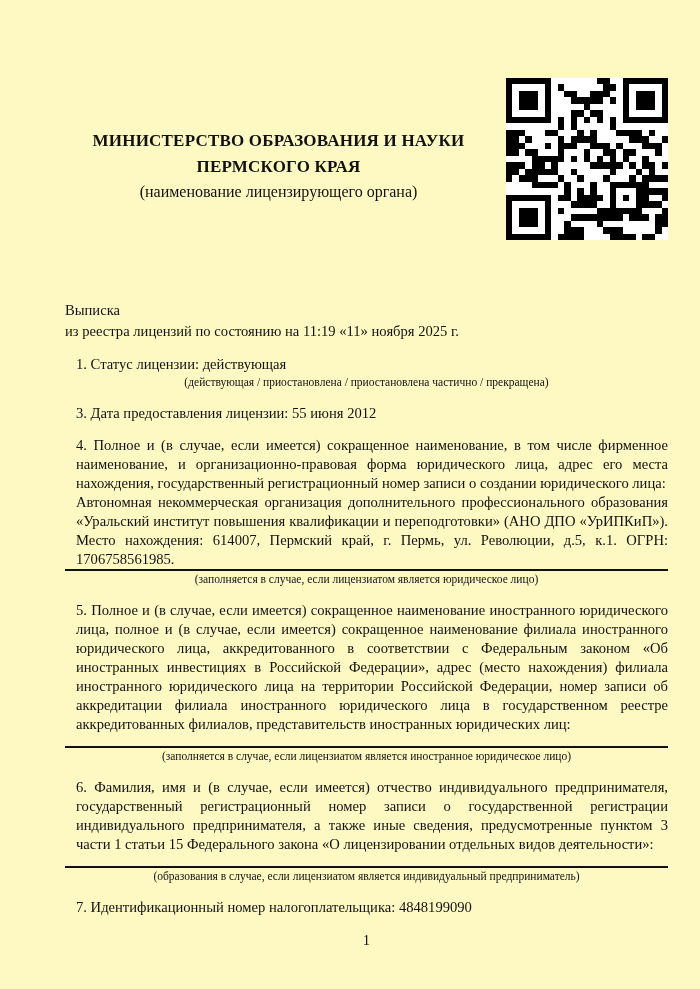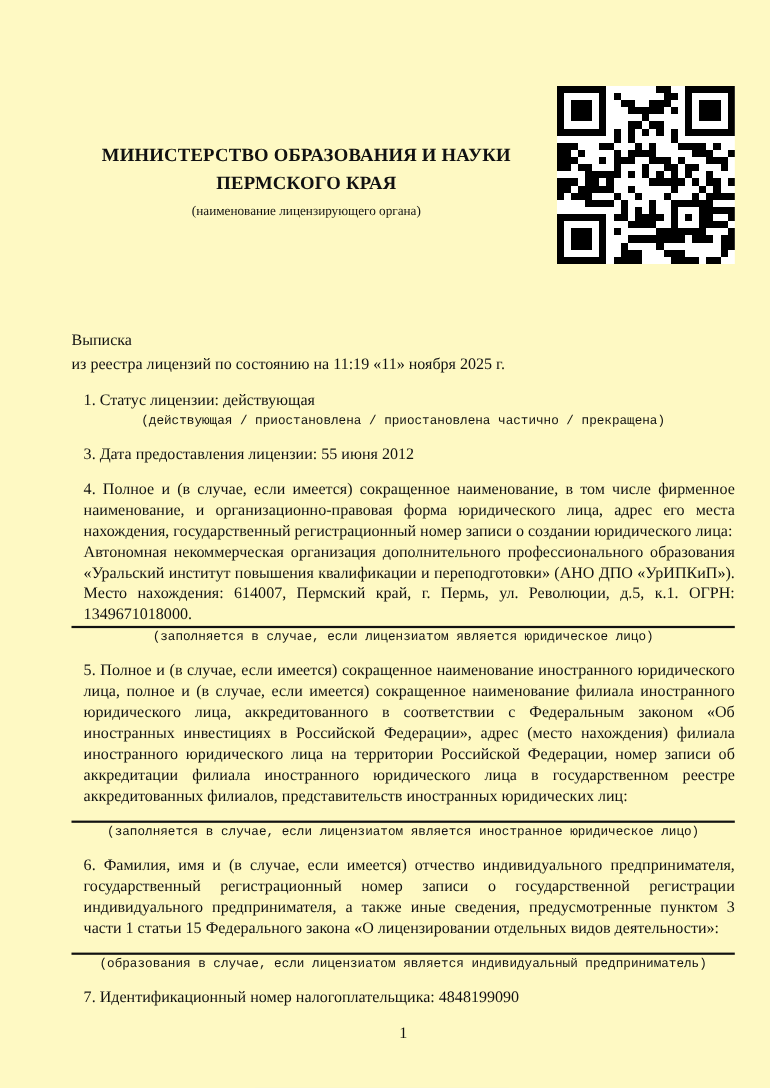--- a/index.html
+++ b/index.html
@@ -28,21 +28,21 @@
     padding-right: 14px;
   }
   .ministry-line {
     font-weight: bold;
     font-size: 17px;
     line-height: 26px;
     white-space: nowrap;
     letter-spacing: 0.2px;
   }
   .ministry-caption {
-    font-size: 12px;
+    font-size: 16px;
     line-height: 15px;
     margin-top: 4px;
   }
   .qr-box {
     flex: 0 0 auto;
     width: 162px;
     height: 162px;
   }
   .qr-box svg { display: block; width: 162px; height: 162px; }
   
@@ -64,21 +64,20 @@
     border: none;
     border-top: 2px solid #111111;
     margin: 0;
     height: 0;
   }
   .fill-spacer { height: 12px; }
   .fill-caption {
     text-align: center;
     font-size: 11.5px;
     line-height: 17px;
-    font-family: Liberation Mono, monospace;
   }
   .page-number {
     margin-top: 14px;
     text-align: center;
     font-size: 14.6px;
     line-height: 19px;
   }
 </style>
 </head>
 <body>
@@ -420,21 +419,21 @@
     <div class="fill-caption">(действующая / приостановлена / приостановлена частично / прекращена)</div>
   </div>
 
 
   <div class="item">
     <div class="item-text">3. Дата предоставления лицензии: 55 июня 2012</div>
   </div>
 
   <div class="item">
     <div class="item-text">4. Полное и (в случае, если имеется) сокращенное наименование, в том числе фирменное наименование, и организационно-правовая форма юридического лица, адрес его места нахождения, государственный регистрационный номер записи о создании юридического лица:</div>
-    <div class="item-text">Автономная некоммерческая организация дополнительного профессионального образования «Уральский институт повышения квалификации и переподготовки» (АНО ДПО «УрИПКиП»). Место нахождения: 614007, Пермский край, г. Пермь, ул. Революции, д.5, к.1. ОГРН: 1349671018000.</div>
+    <div class="item-text">Автономная некоммерческая организация дополнительного профессионального образования «Уральский институт повышения квалификации и переподготовки» (АНО ДПО «УрИПКиП»). Место нахождения: 614007, Пермский край, г. Пермь, ул. Революции, д.5, к.1. ОГРН: 1706758561985.</div>
     <hr class="fill-line">
     <div class="fill-caption">(заполняется в случае, если лицензиатом является юридическое лицо)</div>
   </div>
 
   <div class="item">
     <div class="item-text">5. Полное и (в случае, если имеется) сокращенное наименование иностранного юридического лица, полное и (в случае, если имеется) сокращенное наименование филиала иностранного юридического лица, аккредитованного в соответствии с Федеральным законом «Об иностранных инвестициях в Российской Федерации», адрес (место нахождения) филиала иностранного юридического лица на территории Российской Федерации, номер записи об аккредитации филиала иностранного юридического лица в государственном реестре аккредитованных филиалов, представительств иностранных юридических лиц:</div>
     <div class="fill-spacer"></div>
     <hr class="fill-line">
     <div class="fill-caption">(заполняется в случае, если лицензиатом является иностранное юридическое лицо)</div>
   </div>

